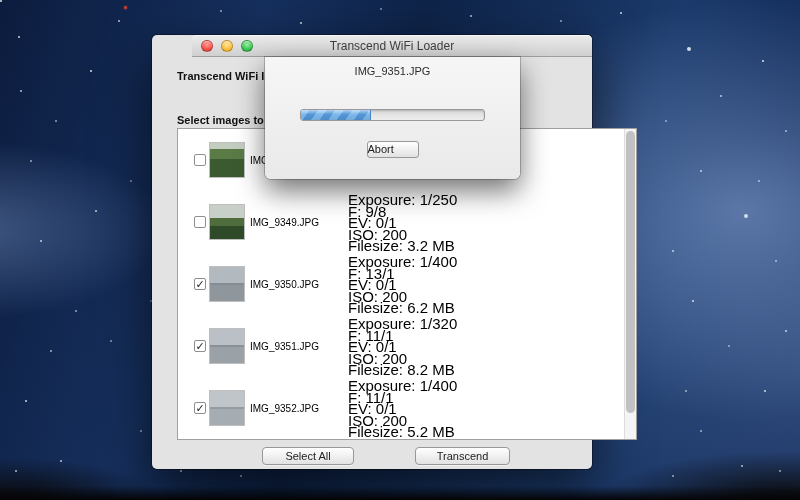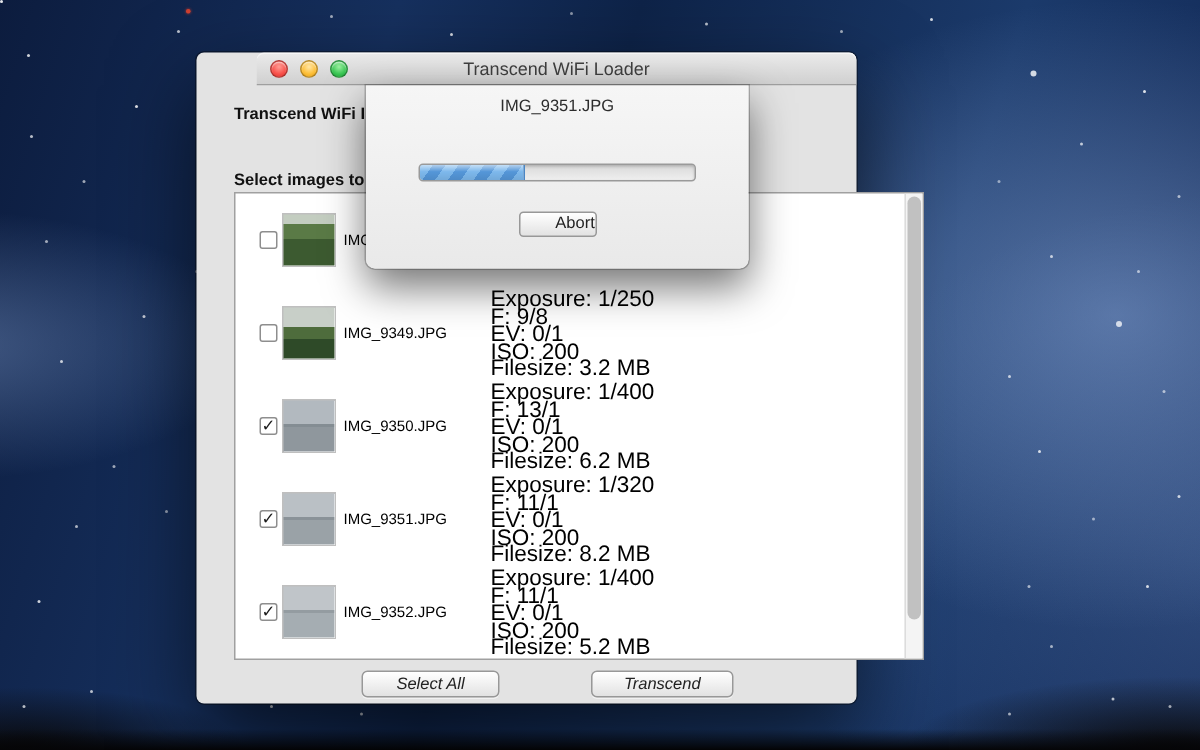--- a/index.html
+++ b/index.html
@@ -43,21 +43,21 @@
       150px 300px 0 0 rgba(255,255,255,.5), 50px 350px 0 0 rgba(255,255,255,.65),
       15px 470px 0 0 rgba(255,255,255,.7), 200px 440px 0 0 rgba(255,255,255,.6),
       240px 475px 0 0 rgba(255,255,255,.7), 672px 475px 0 0 rgba(255,255,255,.6),
       785px 330px 0 0 rgba(255,255,255,.75), 758px 180px 0 0 rgba(255,255,255,.6),
       20px 90px 0 0 rgba(255,255,255,.7);
   }
   .star-red{ position:absolute; left:124px; top:6px; width:3px; height:3px;
     border-radius:50%; background:#d04030; box-shadow:0 0 2px #d04030; }
 
   
-  .window{ position:absolute; left:131px; top:35px; width:440px; height:434px;
+  .window{ position:absolute; left:152px; top:35px; width:440px; height:434px;
     border-radius:5px; background:#e3e3e3;
     box-shadow:0 22px 55px rgba(0,0,0,.6), 0 0 0 1px rgba(0,0,0,.35);padding-left:40px; }
   .titlebar{ position:relative; height:22px; border-radius:5px 5px 0 0;
     background:linear-gradient(#ebebeb,#d0d0d0); border-bottom:1px solid #9f9f9f;
     box-shadow:inset 0 1px 0 rgba(255,255,255,.6); }
   .win-title{ text-align:center; font-size:12px; line-height:22px; color:#3e3e3e; }
   .traffic{ position:absolute; top:5px; left:9px; display:flex; gap:8px; }
   .light{ width:12px; height:12px; border-radius:50%; border:1px solid rgba(0,0,0,.25);
     box-shadow:inset 0 1px 1px rgba(255,255,255,.6); }
   .light.red{ background:radial-gradient(circle at 50% 35%, #ff9d95, #f8504a 60%, #d8322c); }
@@ -88,21 +88,21 @@
   .exif{ position:absolute; left:170px; top:3px; font-size:15px; line-height:11.5px; color:#000; }
 
   .scrollbar{ position:absolute; right:0; top:0; width:12px; height:100%;
     background:#f4f4f4; border-left:1px solid #dcdcdc; }
   .scroll-thumb{ position:absolute; right:1px; top:2px; width:9px; height:282px;
     background:#c1c1c1; border-radius:5px; }
 
   .btn{ position:absolute; top:389px; height:18px; border:1px solid #989898;
     border-radius:4px; background:linear-gradient(#ffffff,#f2f2f2 45%,#e2e2e2);
     font-size:11px; color:#222; text-align:center; line-height:16px;
-    box-shadow:0 1px 0 rgba(255,255,255,.5); cursor:default;font-style:italic; }
+    box-shadow:0 1px 0 rgba(255,255,255,.5); cursor:default; }
   .btn-select-all{ left:110px; width:92px; }
   .btn-download{ left:263px; width:95px; }
 
   
   .sheet{ position:absolute; left:113px; top:22px; width:255px; height:122px;
     background:linear-gradient(#f6f6f6,#e9e9e9); border-radius:0 0 6px 6px;
     box-shadow:0 12px 28px rgba(0,0,0,.55), 0 0 0 1px rgba(0,0,0,.22); z-index:60; }
   .sheet-title{ margin-top:12px; text-align:center; font-size:11px; color:#2c2c2c; }
   .sheet-file{ margin-top:8px; text-align:center; font-size:11px; color:#2c2c2c; }
   .progress-track{ position:absolute; left:35px; top:52px; width:185px; height:12px;
@@ -110,21 +110,21 @@
     background:linear-gradient(#d9d9d9,#efefef); overflow:hidden;
     box-shadow:inset 0 1px 2px rgba(0,0,0,.2); }
   .progress-fill{ height:100%; width:0;
     background:
       linear-gradient(rgba(255,255,255,.55), rgba(255,255,255,0) 45%, rgba(0,0,0,.08)),
       repeating-linear-gradient(125deg, #7db8ec 0 7px, #5496d8 7px 14px);
     border-right:1px solid #4a86c4; }
   .abort-btn{ position:absolute; left:50%; transform:translateX(-50%); top:84px;
     width:52px; height:17px; border:1px solid #989898; border-radius:3px;
     background:linear-gradient(#ffffff,#f2f2f2 45%,#e2e2e2);
-    font-size:11px; line-height:15px; text-align:right; color:#222; }
+    font-size:11px; line-height:15px; text-align:left; color:#222; }
 </style>
 </head>
 <body>
 
 <div class="stage">
   <div class="stars"></div>
   <div class="star-red"></div>
   <div class="horizon"></div>
 
   <div class="window">

